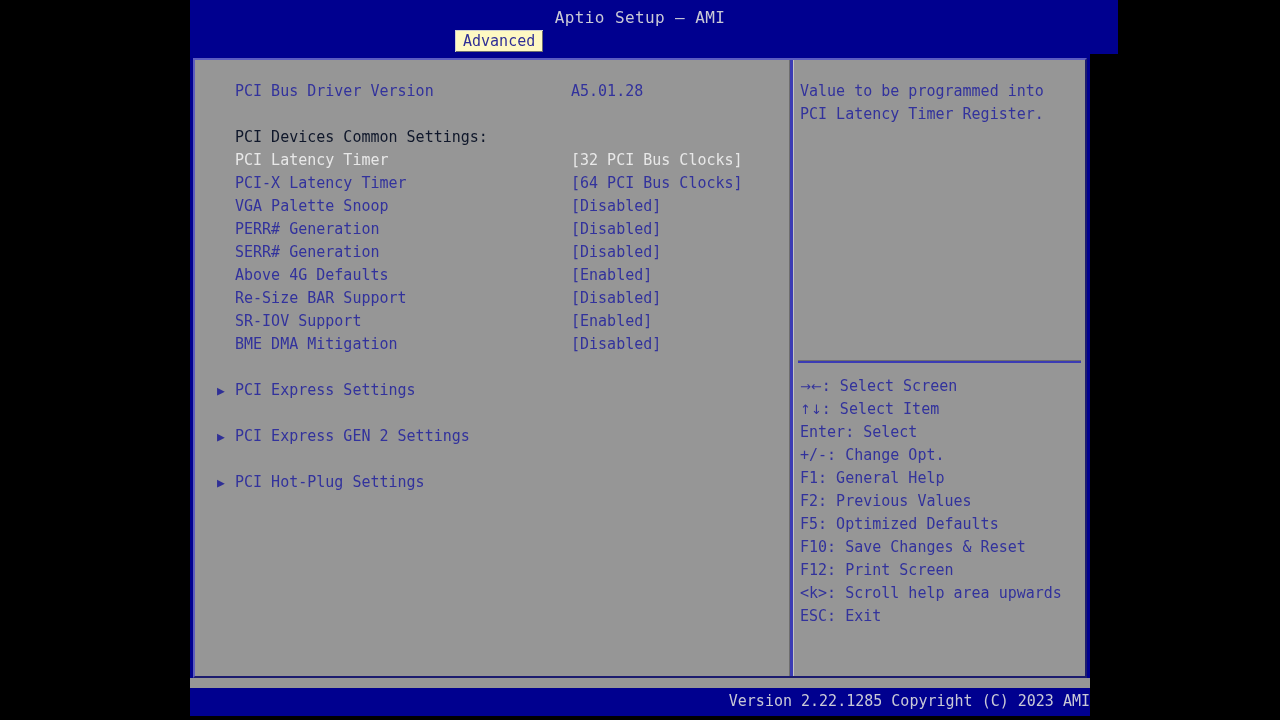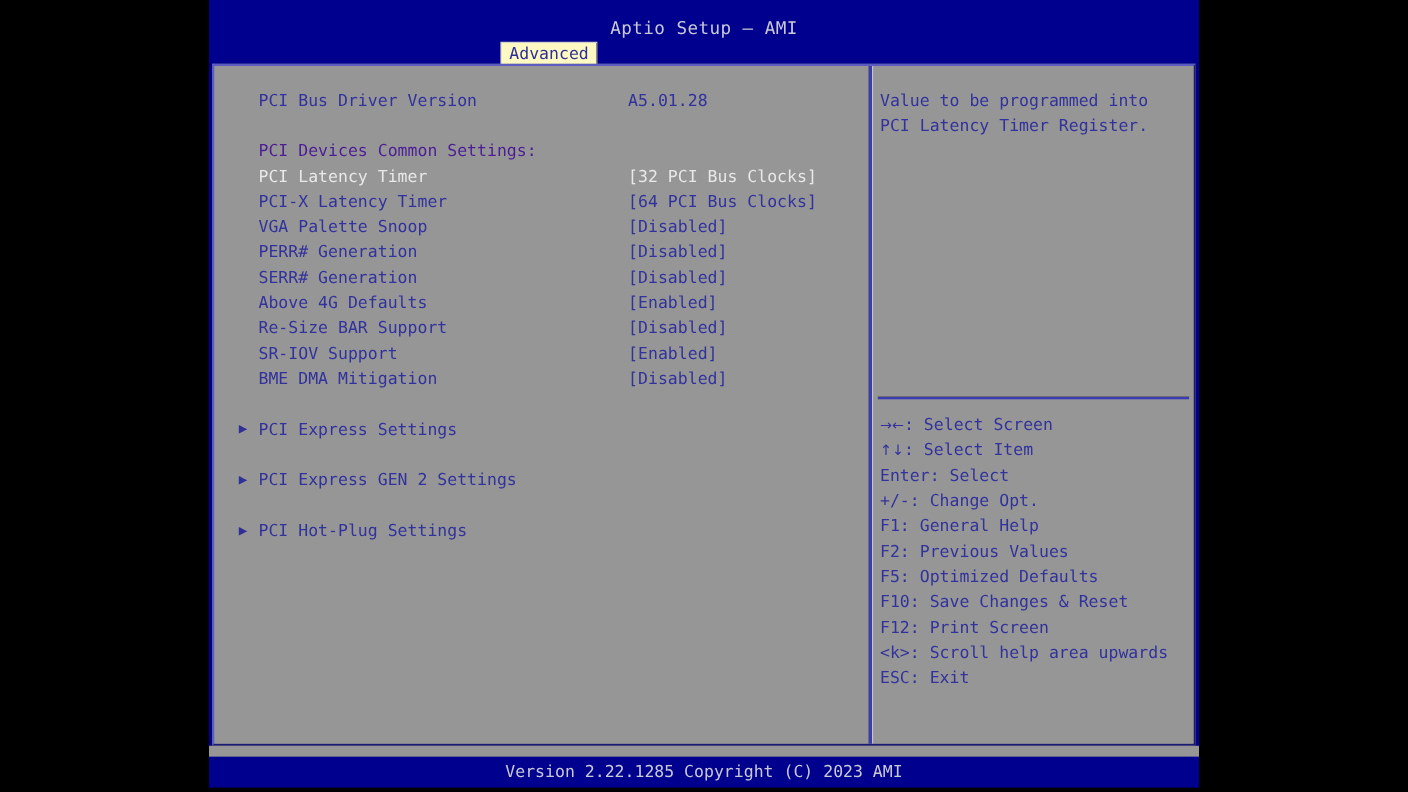--- a/index.html
+++ b/index.html
@@ -21,24 +21,25 @@
     top: 0px;
     width: 900px;
     height: 716px;
     background: #00008f;
   }
 
   
   .titlebar {
     position: absolute;
     left: 0;
-    top: 8px;
+    top: 0;
     width: 900px;
     height: 54px;
     background: #00008f;
+    padding-left: 28px;
   }
   .app-title {
     position: absolute;
     left: 0;
     top: 8px;
     width: 900px;
     text-align: center;
     color: #c9c9d6;
     font-size: 16px;
     letter-spacing: 0.4px;
@@ -131,21 +132,21 @@
   }
   .row .label {
     width: 336px;
     color: #32329c;
   }
   .row .value {
     color: #32329c;
   }
   .row.header .label,
   .row.header .value {
-    color: #4c1d95;
+    color: #0f172a;
   }
   .row.selected .label,
   .row.selected .value {
     color: #e8e8e8;
   }
   .row.spacer {
     height: 23px;
   }
   .row.submenu {
     height: 23px;
@@ -198,21 +199,21 @@
     top: 688px;
     width: 900px;
     height: 26px;
     background: #00008f;
   }
   .footer-text {
     position: absolute;
     left: 0;
     top: 4px;
     width: 900px;
-    text-align: center;
+    text-align: right;
     color: #c9c9d6;
     font-size: 15px;
     white-space: pre;
   }
   .footer-gap {
     position: absolute;
     left: 0;
     top: 678px;
     width: 900px;
     height: 10px;

